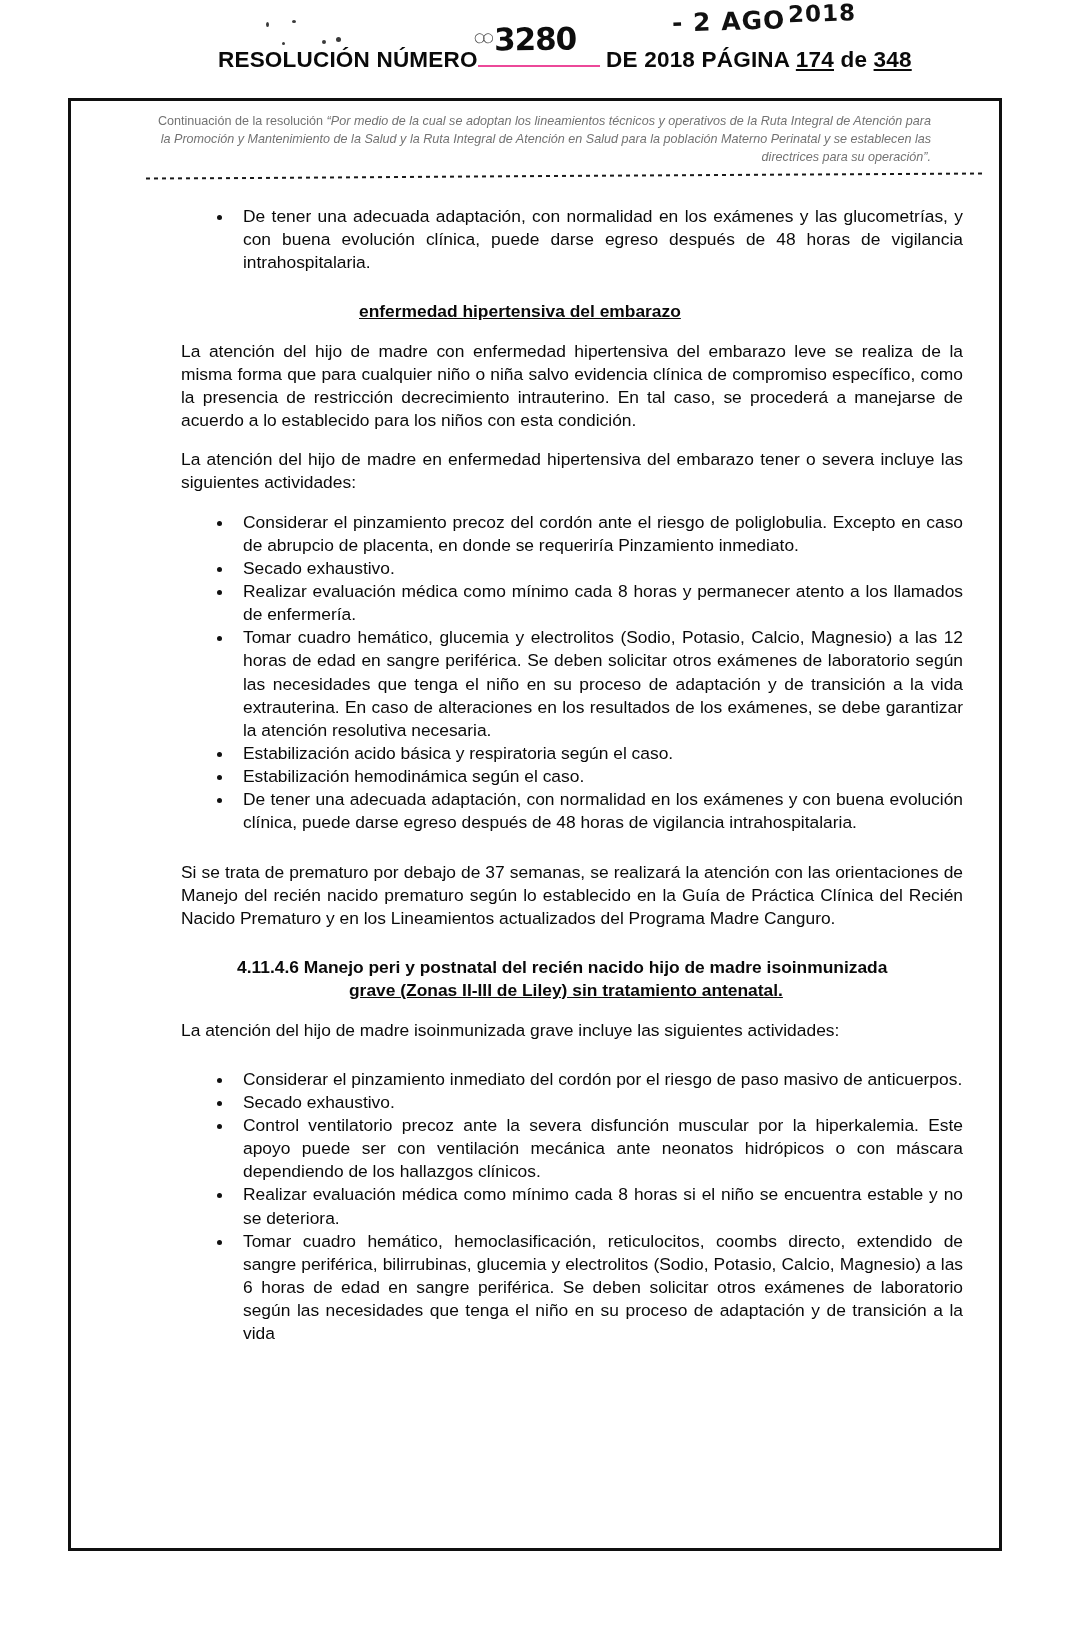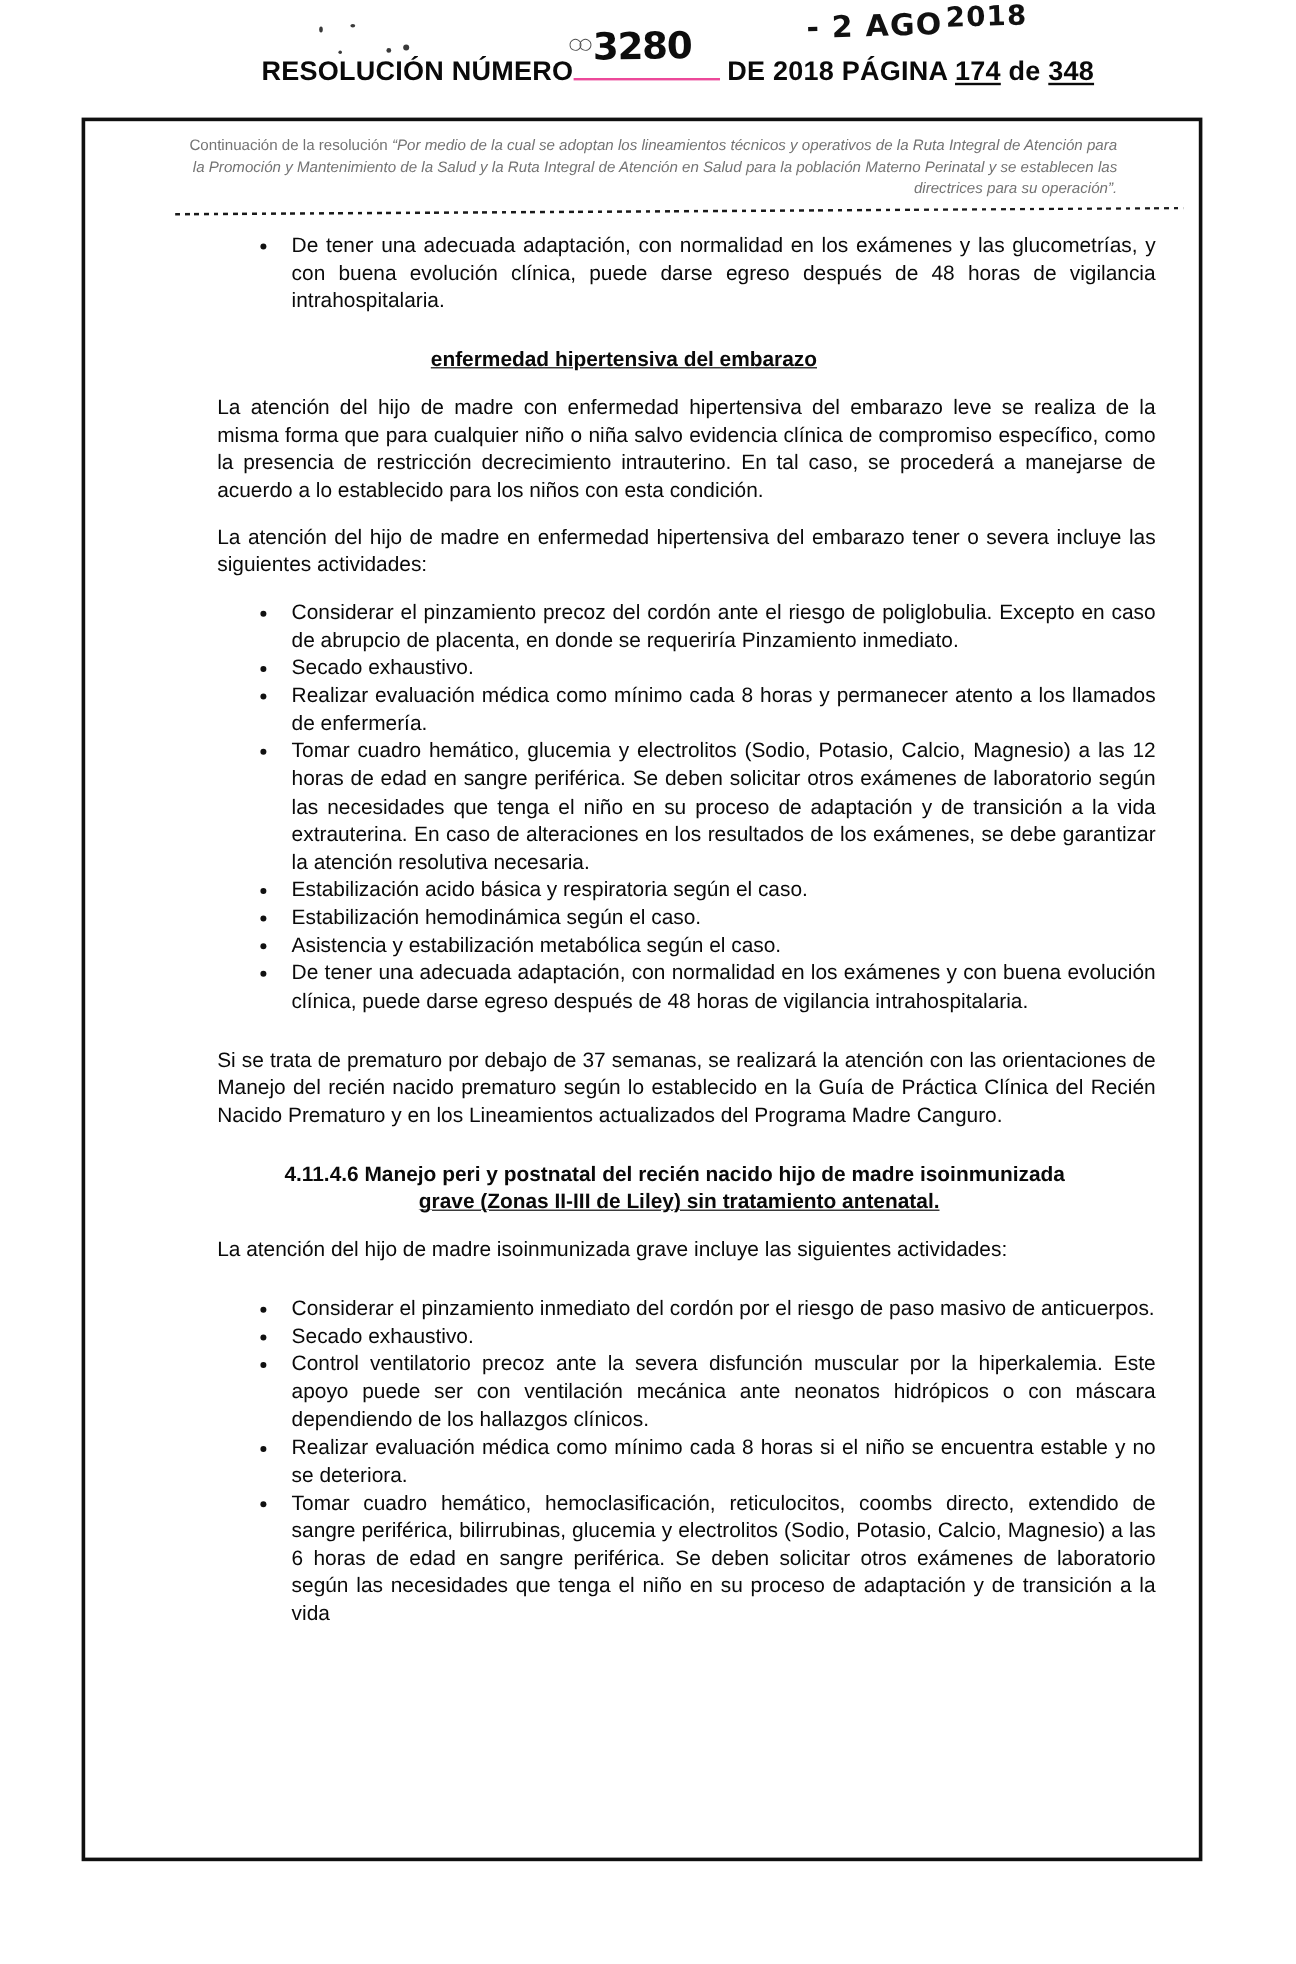--- a/index.html
+++ b/index.html
@@ -119,21 +119,21 @@
     height: 2px;
     background-image: repeating-linear-gradient(to right,
       #1a1a1a 0px, #1a1a1a 4px, transparent 4px, transparent 8px);
     transform: rotate(-0.35deg);
   }
 
   
   .body {
     position: absolute;
     left: 110px;
-    top: 92px;
+    top: 104px;
     width: 782px;
     font-size: 17.4px;
     line-height: 1.33;
     color: #0a0a0a;
   }
 
   p.para {
     margin: 0 0 16px 0;
     text-align: justify;
     text-justify: inter-word;
@@ -235,21 +235,20 @@
 
       <p class="para">La atención del hijo de madre en enfermedad hipertensiva del embarazo tener o severa incluye las siguientes actividades:</p>
 
       <ul class="bullets tight">
         <li>Considerar el pinzamiento precoz del cordón ante el riesgo de poliglobulia. Excepto en caso de abrupcio de placenta, en donde se requeriría Pinzamiento inmediato.</li>
         <li>Secado exhaustivo.</li>
         <li>Realizar evaluación médica como mínimo cada 8 horas y permanecer atento a los llamados de enfermería.</li>
         <li>Tomar cuadro hemático, glucemia y electrolitos (Sodio, Potasio, Calcio, Magnesio) a las 12 horas de edad en sangre periférica. Se deben solicitar otros exámenes de laboratorio según las necesidades que tenga el niño en su proceso de adaptación y de transición a la vida extrauterina. En caso de alteraciones en los resultados de los exámenes, se debe garantizar la atención resolutiva necesaria.</li>
         <li>Estabilización acido básica y respiratoria según el caso.</li>
         <li>Estabilización hemodinámica según el caso.</li>
-        <li>Asistencia y estabilización metabólica según el caso.</li>
         <li>De tener una adecuada adaptación, con normalidad en los exámenes y con buena evolución clínica, puede darse egreso después de 48 horas de vigilancia intrahospitalaria.</li>
       </ul>
 
       <div class="gap-sm"></div>
 
       <p class="para">Si se trata de prematuro por debajo de 37 semanas, se realizará la atención con las orientaciones de Manejo del recién nacido prematuro según lo establecido en la Guía de Práctica Clínica del Recién Nacido Prematuro y en los Lineamientos actualizados del Programa Madre Canguro.</p>
 
       <div class="gap-sm"></div>
 
       <h3 class="heading h6">

